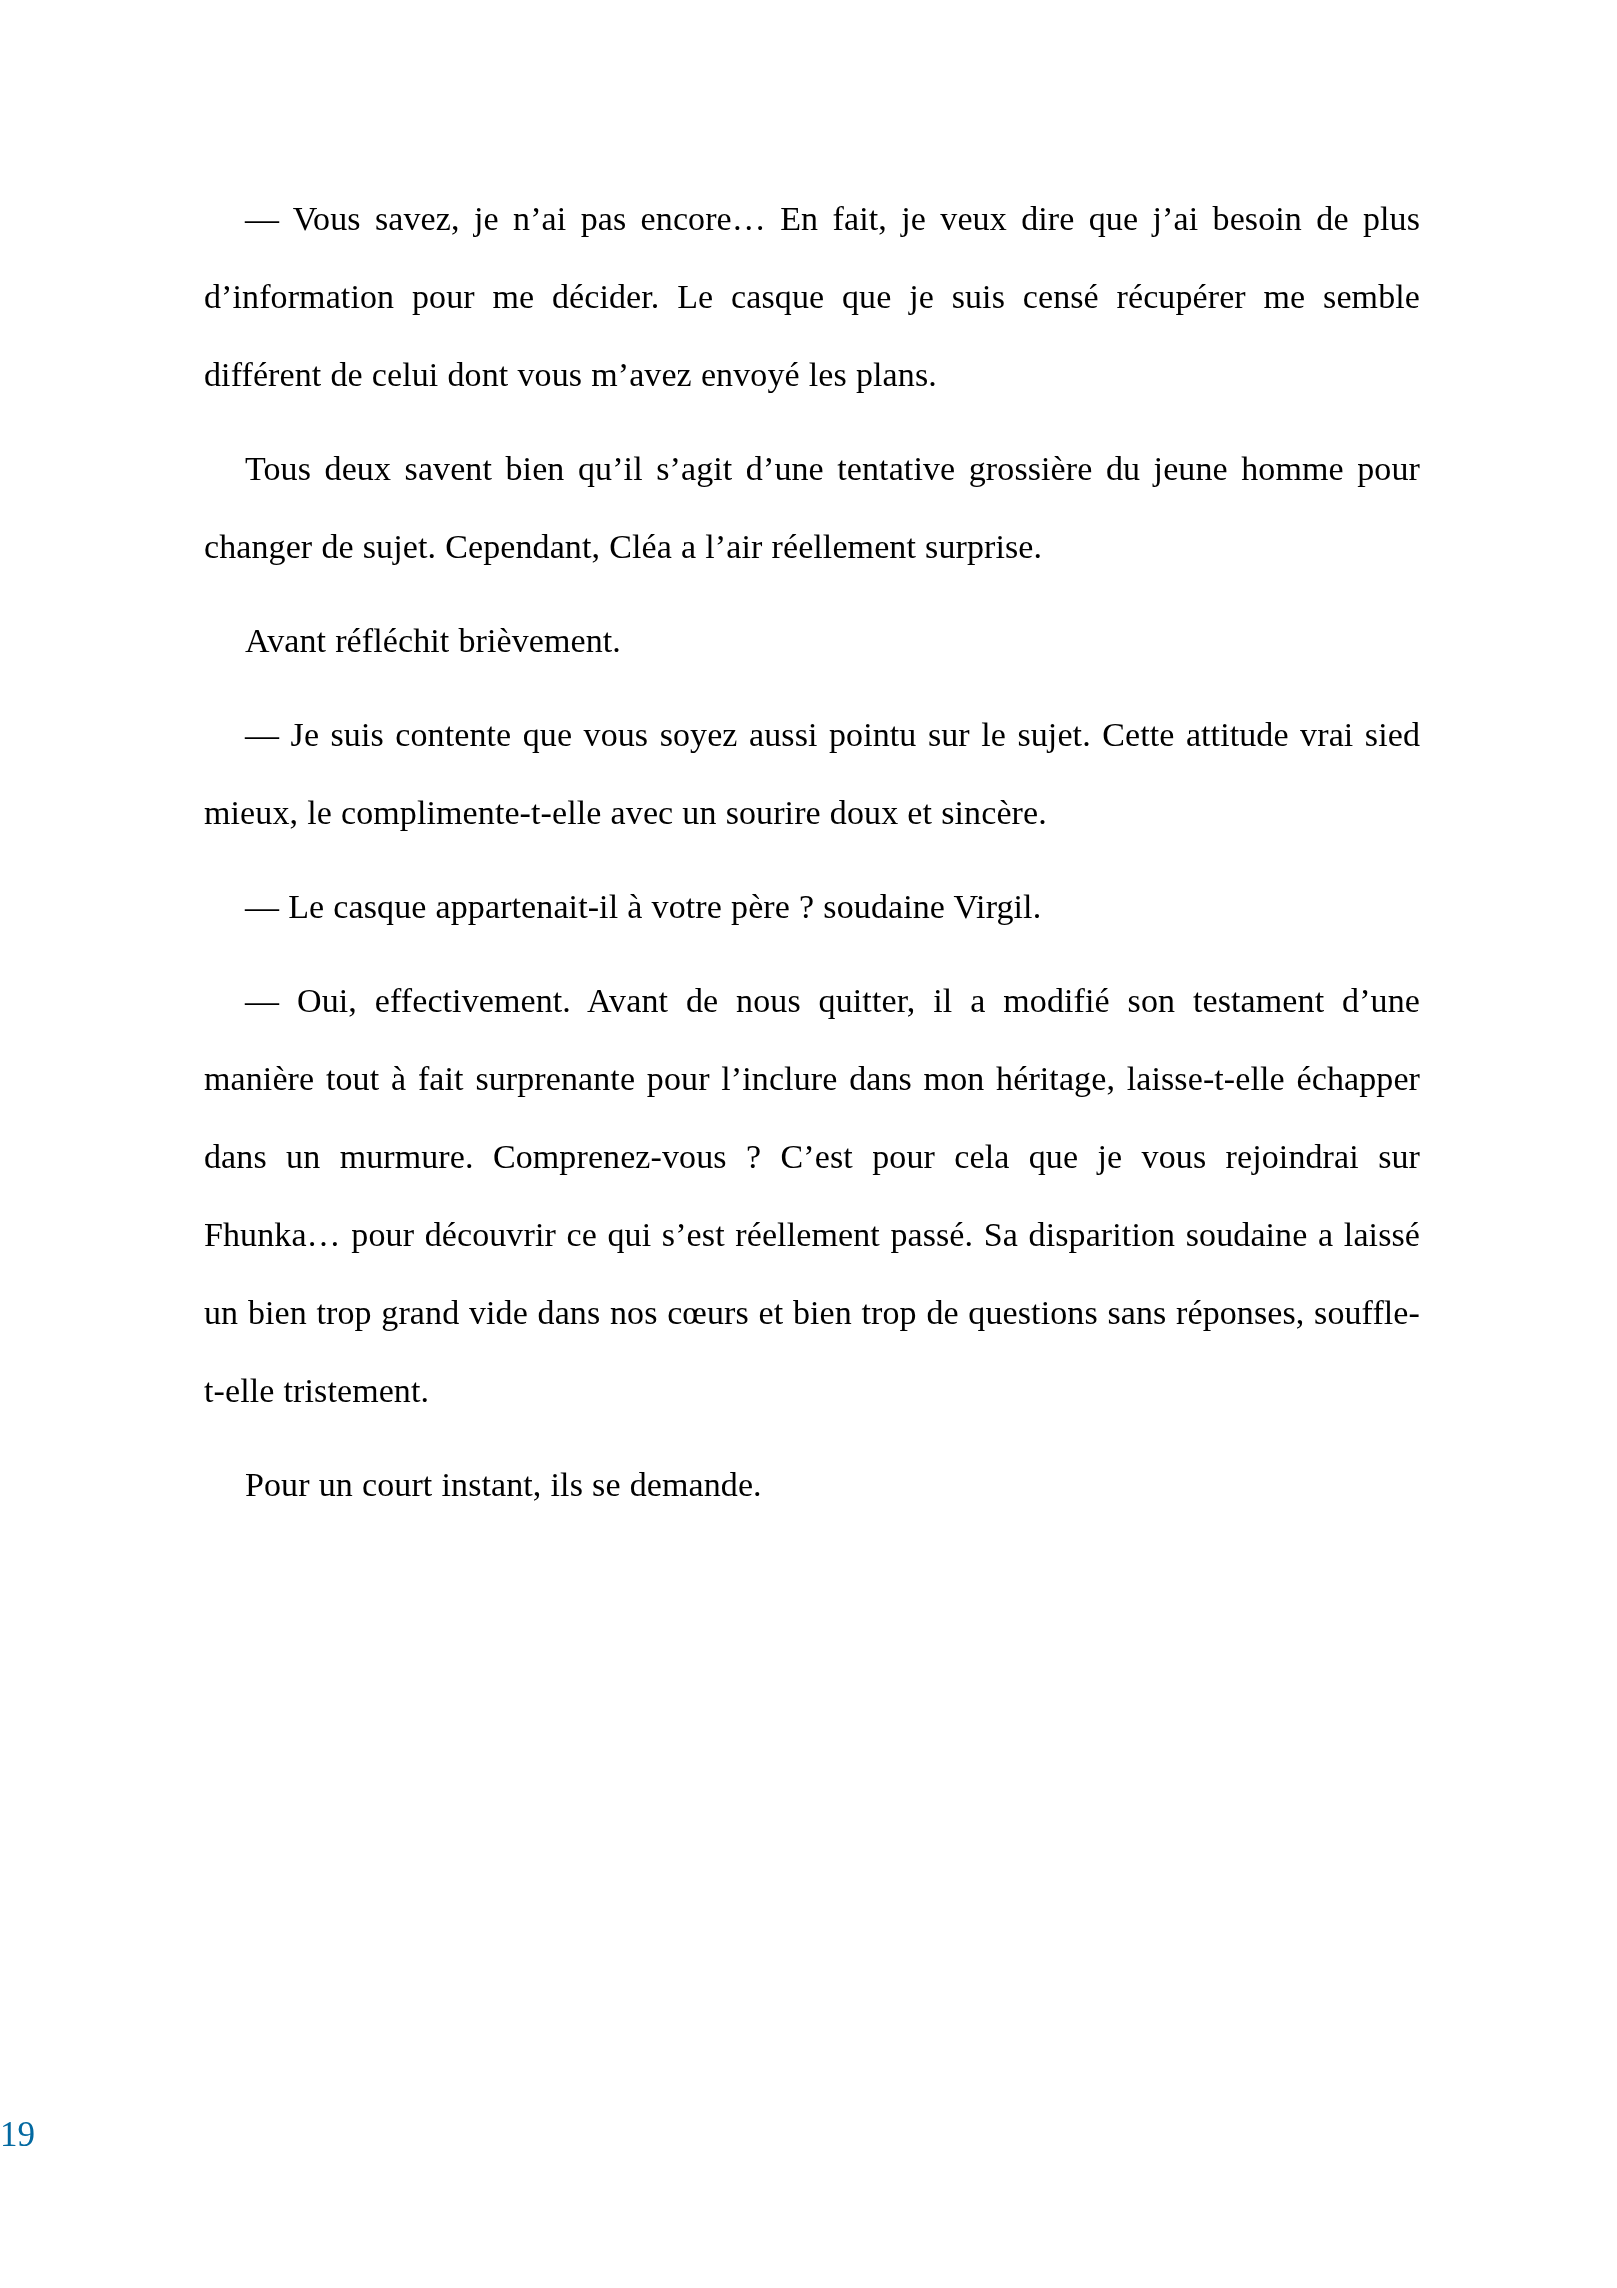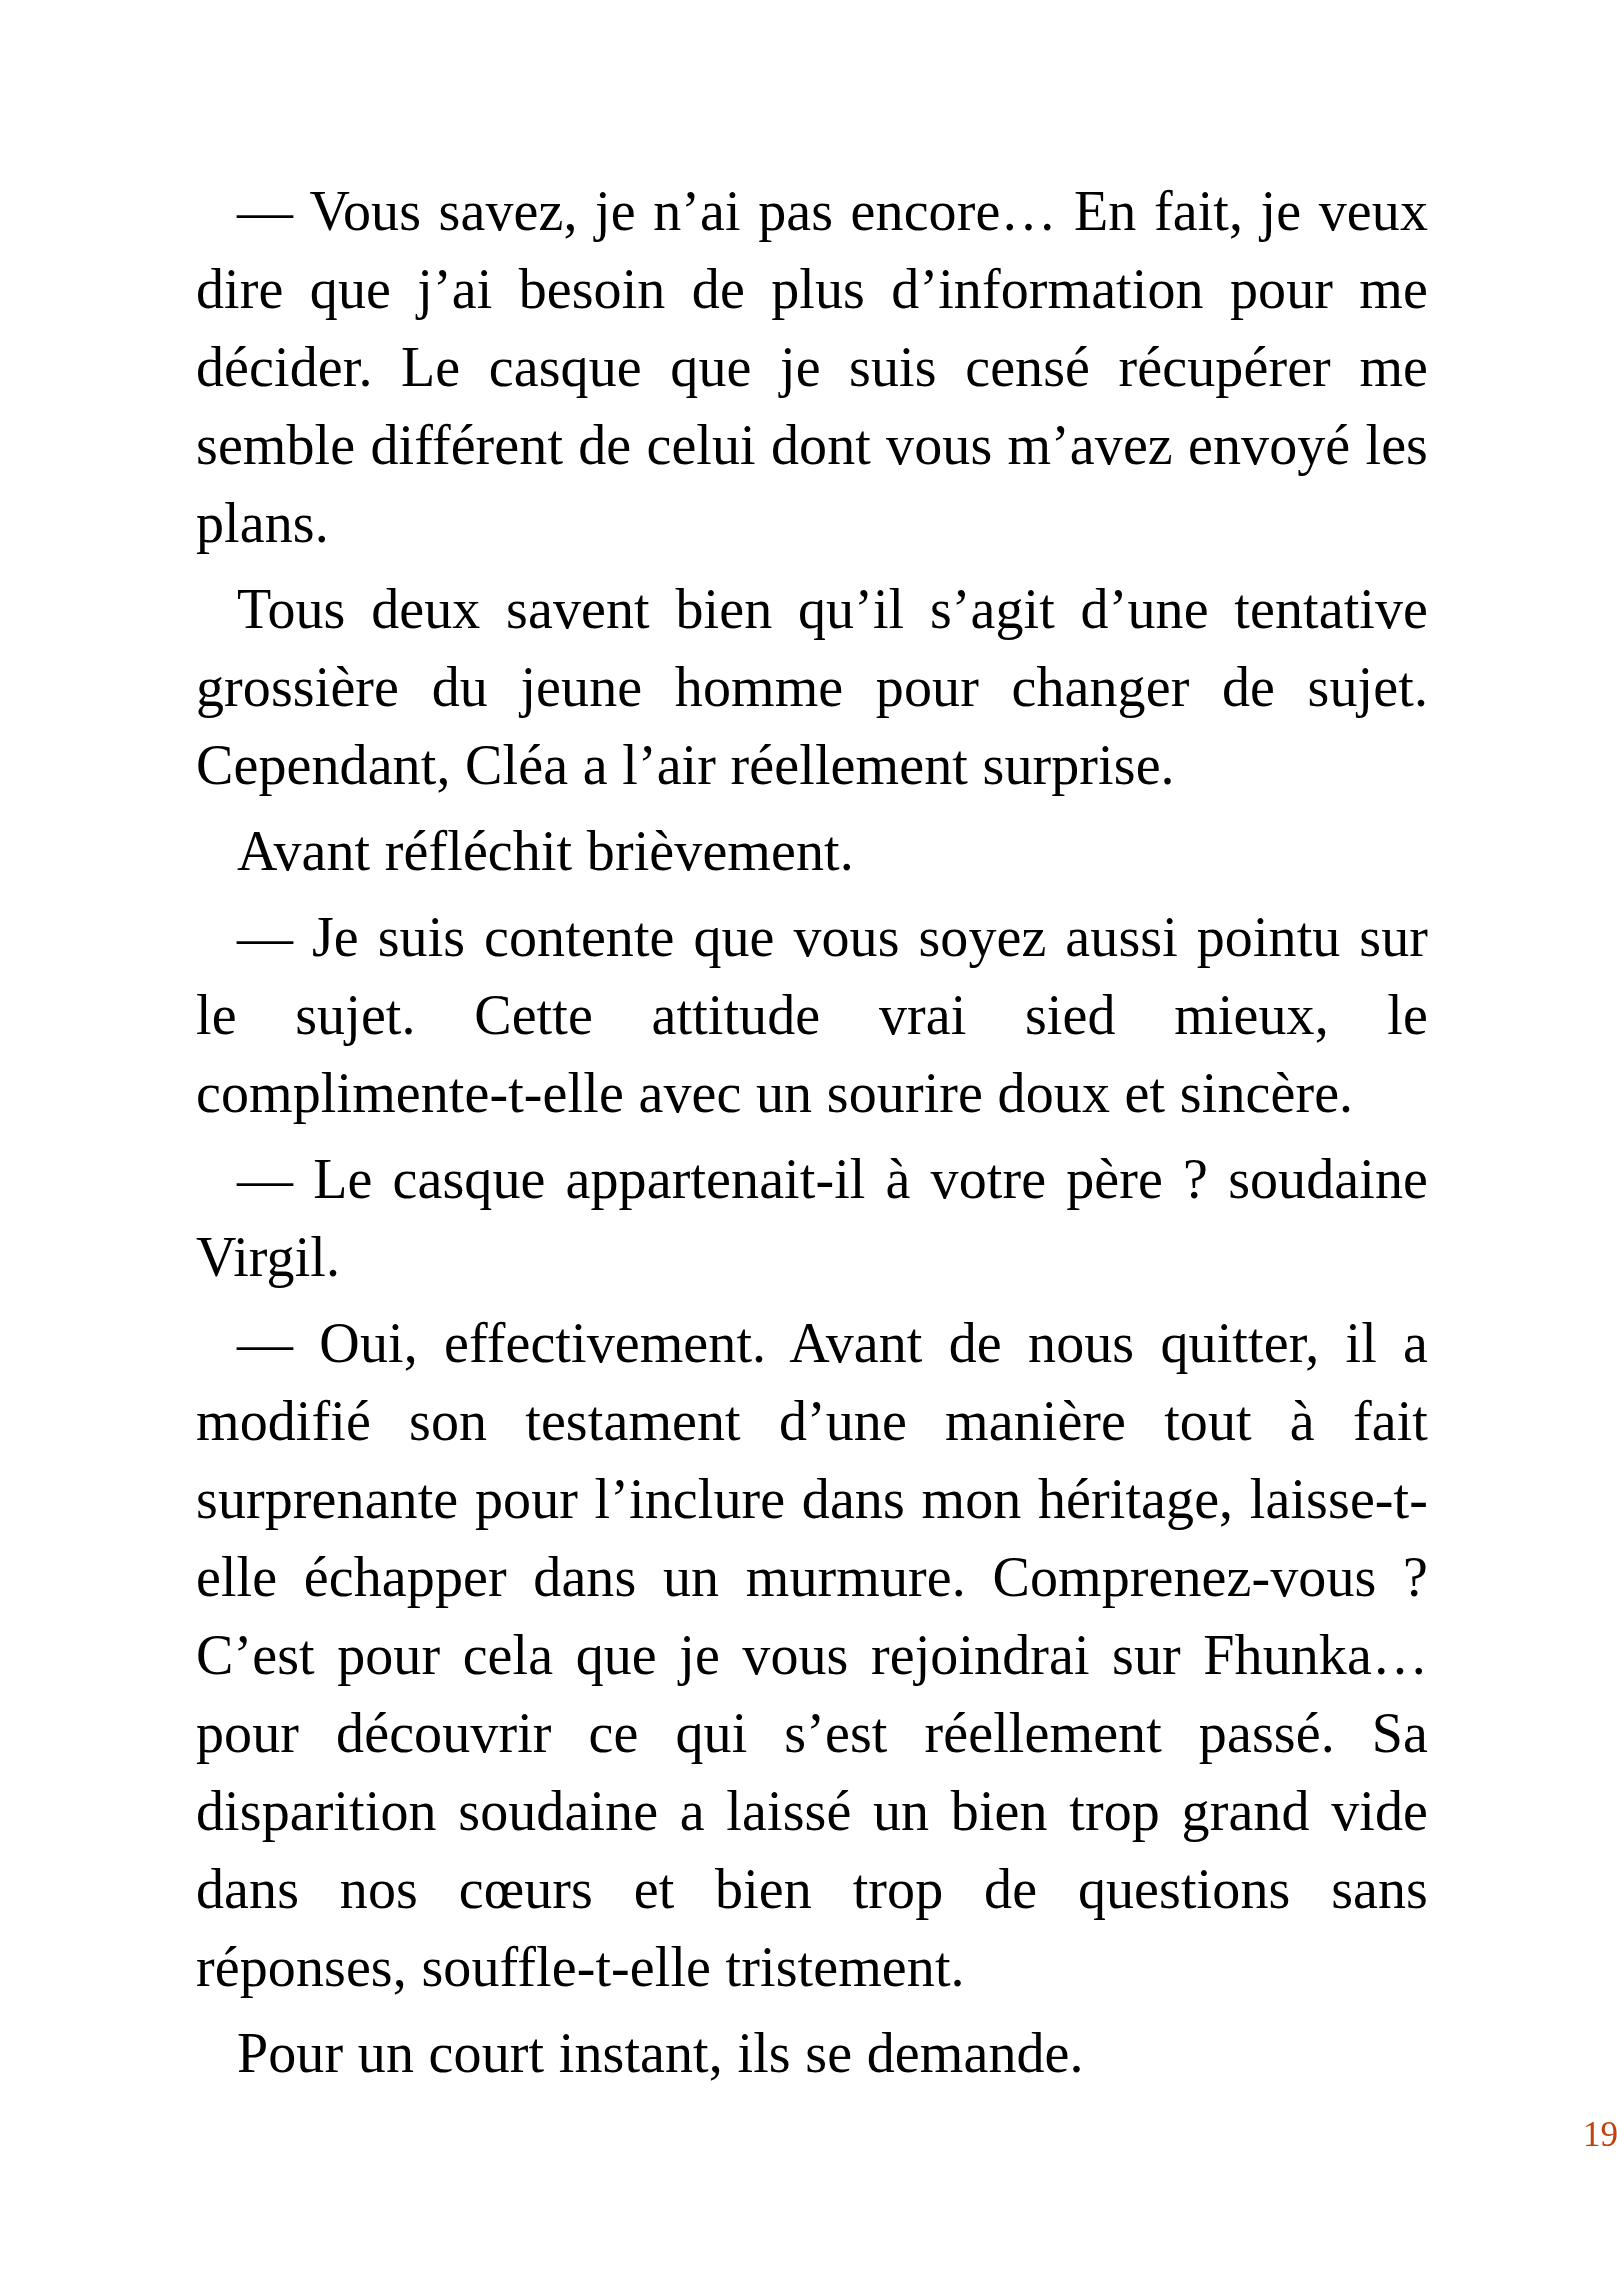--- a/index.html
+++ b/index.html
@@ -28,47 +28,47 @@
   }
 
   .text-block {
     position: absolute;
     left: 188px;
     top: 164px;
     width: 1248px;
   }
 
   p.para {
-    margin: 8px;
+    margin: 16px;
     padding: 0;
     text-align: justify;
     text-justify: inter-word;
-    font-size: 56px;
+    font-size: 34px;
     line-height: 78px;
     letter-spacing: 0.1px;
     word-spacing: 0.5px;
     hyphens: none;
     text-indent: 41px;
   }
 
   
   p.para:last-of-type {
     text-align: justify;
   }
 
   .folio {
     position: absolute;
     left: 0;
     top: 2114px;
     width: 1618px;
-    text-align: right;
+    text-align: left;
     font-size: 35px;
     line-height: 41px;
     font-family: "Liberation Serif", "DejaVu Serif", serif;
-    color: #c2410c;
+    color: #0369a1;
   }
 </style>
 </head>
 <body>
 
 <div class="page">
 
   <div class="text-block">
     <p class="para">— Vous savez, je n’ai pas encore… En fait, je veux dire que j’ai besoin de plus d’information pour me décider. Le casque que je suis censé récupérer me semble différent de celui dont vous m’avez envoyé les plans.</p>
     <p class="para">Tous deux savent bien qu’il s’agit d’une tentative grossière du jeune homme pour changer de sujet. Cependant, Cléa a l’air réellement surprise.</p>

